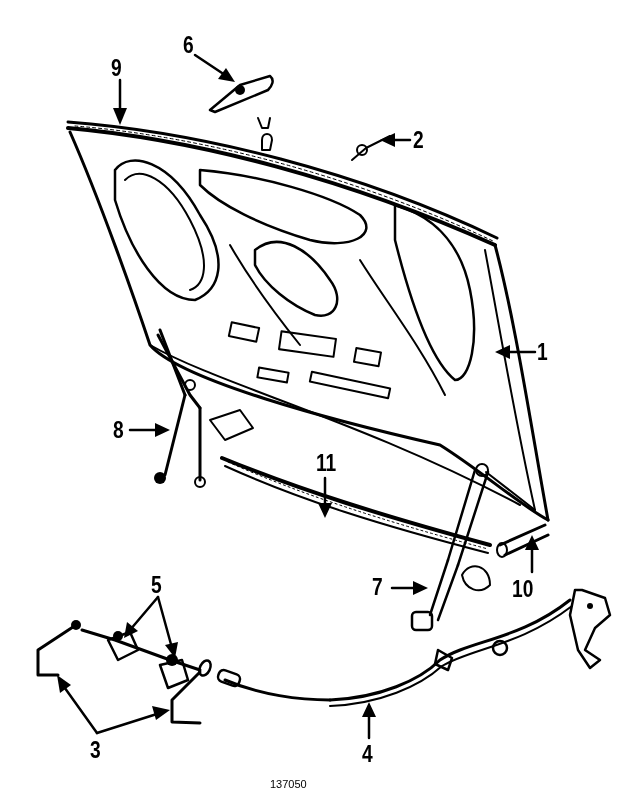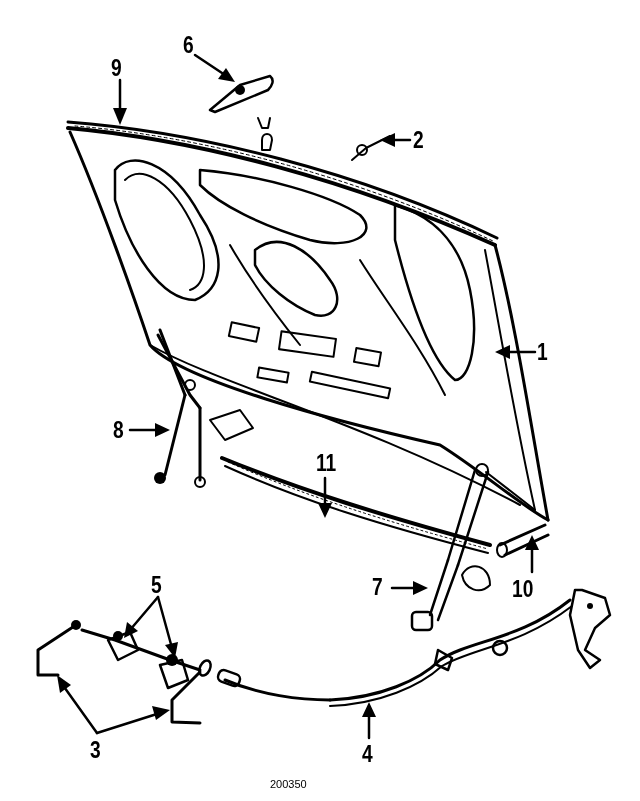--- a/index.html
+++ b/index.html
@@ -148,14 +148,14 @@
   <span class="callout" style="left:90px;top:738px;">3</span>
   <span class="callout" style="left:362px;top:742px;">4</span>
   <span class="callout" style="left:151px;top:573px;">5</span>
   <span class="callout" style="left:183px;top:33px;">6</span>
   <span class="callout" style="left:372px;top:575px;">7</span>
   <span class="callout" style="left:113px;top:418px;">8</span>
   <span class="callout" style="left:111px;top:56px;">9</span>
   <span class="callout" style="left:512px;top:577px;">10</span>
   <span class="callout" style="left:316px;top:451px;">11</span>
 
-  <span class="caption" style="left:270px;top:778px;">200350</span>
+  <span class="caption" style="left:270px;top:778px;">137050</span>
 </div>
 
 </body></html>

